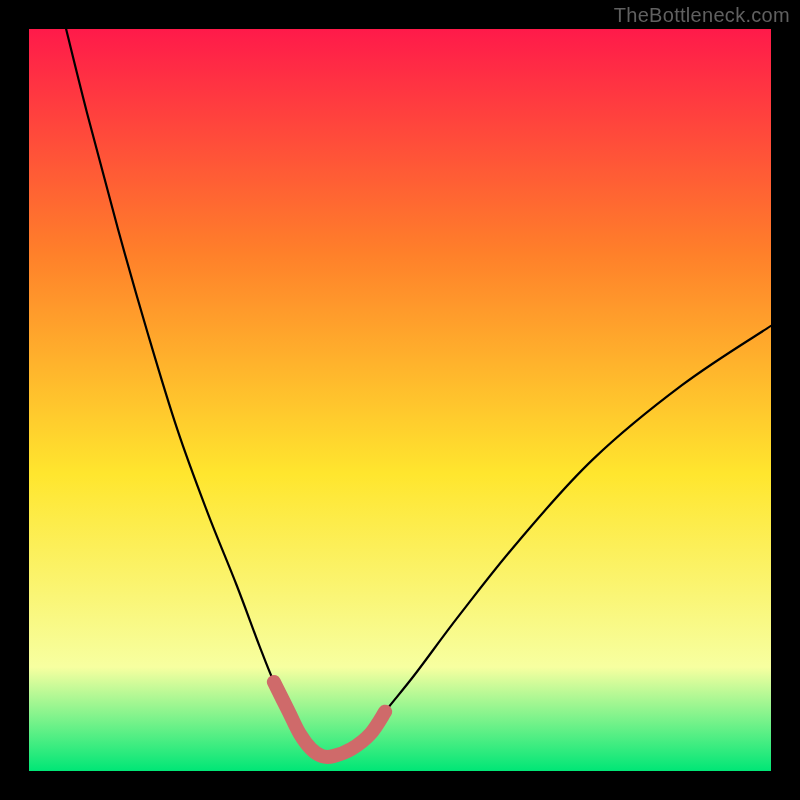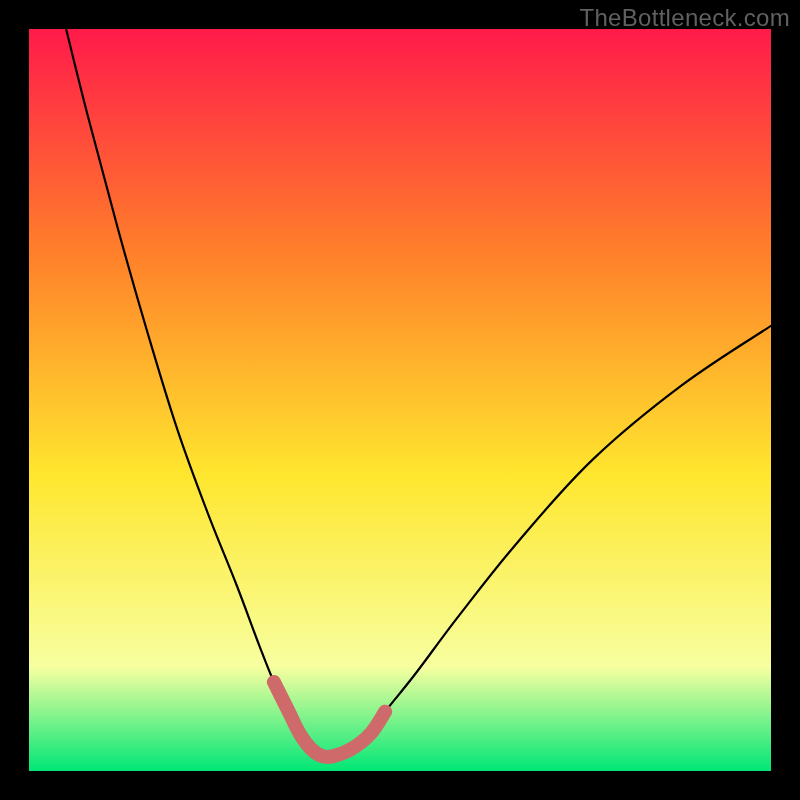--- a/index.html
+++ b/index.html
@@ -15,21 +15,21 @@
     position: relative;
     width: 800px;
     height: 800px;
     background: #000;
   }
   .watermark {
     position: absolute;
     top: 4px;
     right: 10px;
     color: #606060;
-    font-size: 24px;
+    font-size: 20px;
     font-weight: 500;
     letter-spacing: 0.3px;
     z-index: 20;
     user-select: none;
   }
   .plot-wrap {
     position: absolute;
     left: 29px;
     top: 29px;
     width: 742px;

